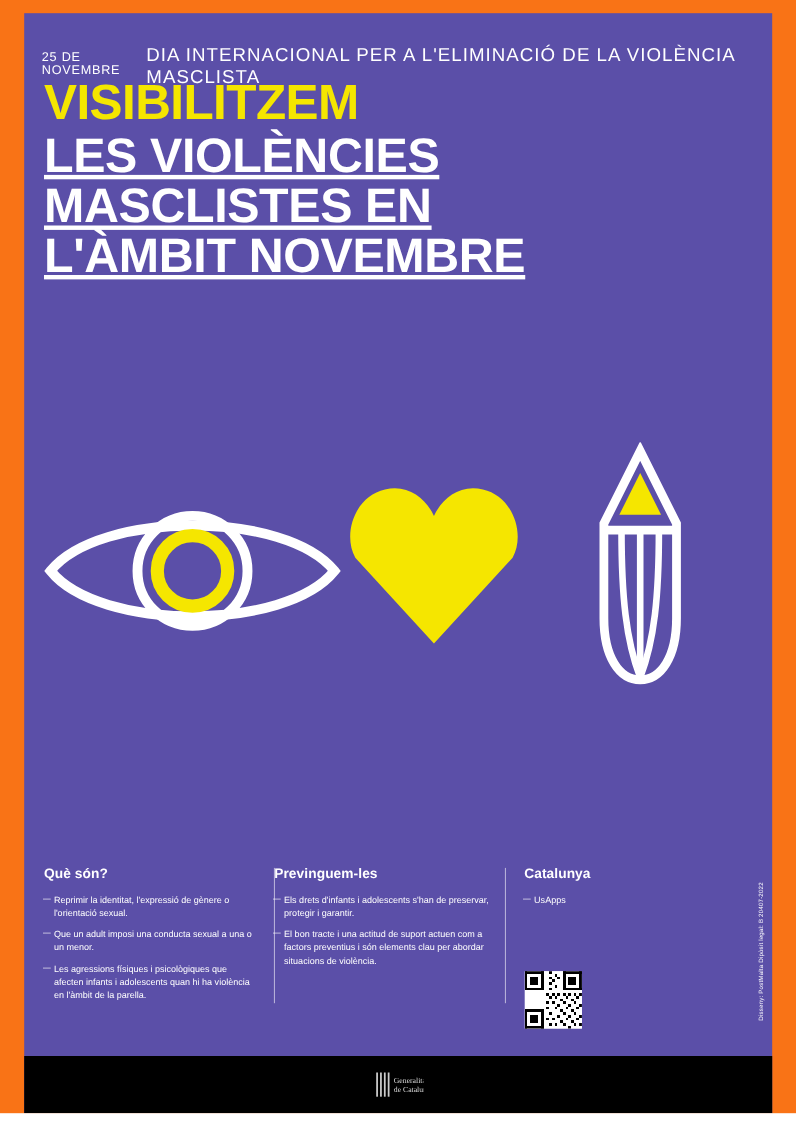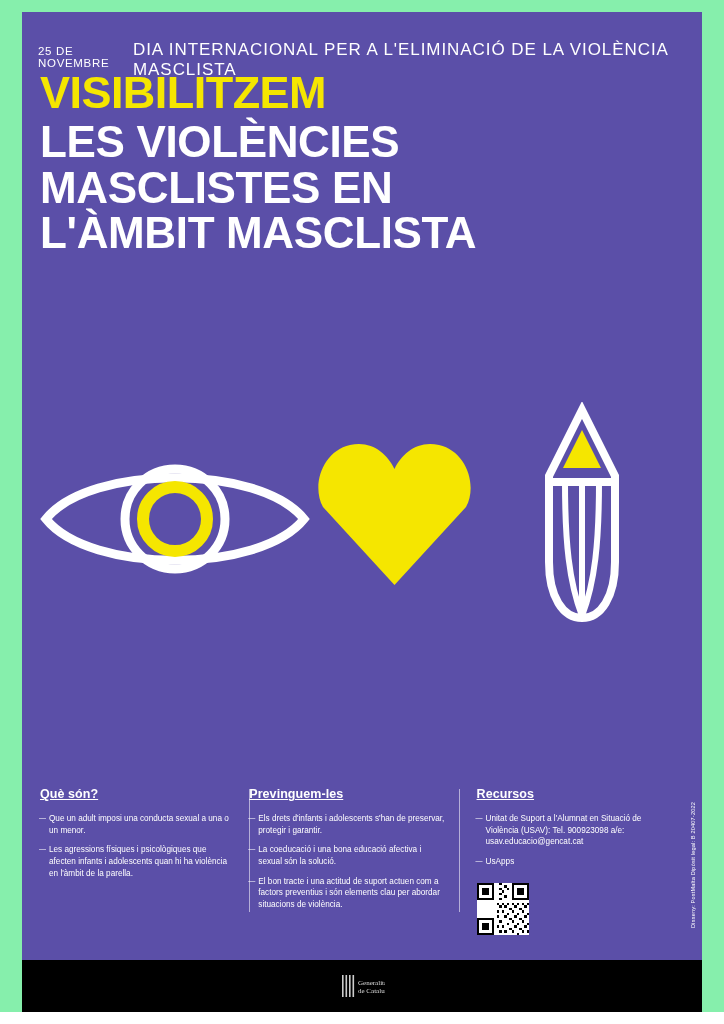--- a/index.html
+++ b/index.html
@@ -7,21 +7,21 @@
     padding: 0;
     background: #ffffff;
   }
   body {
     font-family: "Liberation Sans", sans-serif;
   }
   .poster {
     position: relative;
     width: 724px;
     height: 1024px;
-    background: #86efac;
+    background: #f97316;
     overflow: hidden;
   }
   .canvas {
     position: absolute;
     left: 22px;
     top: 12px;
     width: 680px;
     height: 1000px;
     background: #5b4fa8;
   }
@@ -62,20 +62,21 @@
     margin: 0 0 6px 0;
     font-stretch: condensed;
   }
   .title-sub {
     color: #ffffff;
     font-size: 44px;
     line-height: 1.03;
     font-weight: 700;
     letter-spacing: -0.008em;
     margin: 0;
+    text-decoration: underline;
   }
   .title-sub div { white-space: nowrap; }
   
   .icons-row {
     position: absolute;
     left: 0;
     right: 0;
     top: 385px;
     height: 250px;
   }
@@ -116,21 +117,20 @@
     top: 2px;
     bottom: 6px;
     width: 1px;
     background: rgba(255,255,255,0.55);
   }
   .col h3 {
     font-size: 12.5px;
     font-weight: 700;
     margin: 0 0 12px 0;
     letter-spacing: 0.005em;
-    text-decoration: underline;
   }
   .col ul {
     list-style: none;
     margin: 0;
     padding: 0;
   }
   .col li {
     font-size: 8.2px;
     line-height: 1.42;
     margin-bottom: 8px;
@@ -206,21 +206,21 @@
     <div class="header">
       <div class="date-label">25 DE NOVEMBRE</div>
       <div class="day-label">DIA INTERNACIONAL PER A L'ELIMINACIÓ DE LA VIOLÈNCIA MASCLISTA</div>
     </div>
 
     <div class="title-block">
       <div class="title-main">VISIBILITZEM</div>
       <div class="title-sub">
         <div>LES VIOLÈNCIES</div>
         <div>MASCLISTES EN</div>
-        <div>L'ÀMBIT MASCLISTA</div>
+        <div>L'ÀMBIT NOVEMBRE</div>
       </div>
     </div>
 
     <div class="icons-row">
       <div class="icon-eye">
         <svg width="270" height="135" viewBox="0 0 270 135">
           <path d="M6 67 C 50 12, 220 12, 264 67 C 220 122, 50 122, 6 67 Z" fill="none" stroke="#ffffff" stroke-width="9"></path>
           <circle cx="135" cy="67" r="50" fill="none" stroke="#ffffff" stroke-width="9"></circle>
           <circle cx="135" cy="67" r="32" fill="none" stroke="#f5e600" stroke-width="12"></circle>
         </svg>
@@ -240,40 +240,39 @@
           <line x1="22" y1="80" x2="88" y2="80" stroke="#ffffff" stroke-width="8"></line>
         </svg>
       </div>
     </div>
 
     <div class="columns">
 
       <div class="col col-1">
         <h3>Què són?</h3>
         <ul>
+          <li>Reprimir la identitat, l'expressió de gènere o l'orientació sexual.</li>
           <li>Que un adult imposi una conducta sexual a una o un menor.</li>
           <li>Les agressions físiques i psicològiques que afecten infants i adolescents quan hi ha violència en l'àmbit de la parella.</li>
         </ul>
       </div>
 
       <div class="col col-2">
         <div class="col-divider"></div>
         <h3>Previnguem-les</h3>
         <ul>
           <li>Els drets d'infants i adolescents s'han de preservar, protegir i garantir.</li>
-          <li>La coeducació i una bona educació afectiva i sexual són la solució.</li>
           <li>El bon tracte i una actitud de suport actuen com a factors preventius i són elements clau per abordar situacions de violència.</li>
         </ul>
       </div>
 
       <div class="col col-3">
         <div class="col-divider"></div>
-        <h3>Recursos</h3>
+        <h3>Catalunya</h3>
         <ul>
-          <li>Unitat de Suport a l'Alumnat en Situació de Violència (USAV): Tel. 900923098 a/e: usav.educacio@gencat.cat</li>
           <li>UsApps</li>
         </ul>
         <div class="qr">
           <svg class="qr-inner" viewBox="0 0 21 21" shape-rendering="crispEdges">
             <rect width="21" height="21" fill="#ffffff"></rect>
             <g fill="#000000">
               <rect x="0" y="0" width="7" height="1"></rect>
                 <rect x="0" y="6" width="7" height="1"></rect>
               <rect x="0" y="0" width="1" height="7"></rect>
                 <rect x="6" y="0" width="1" height="7"></rect>

